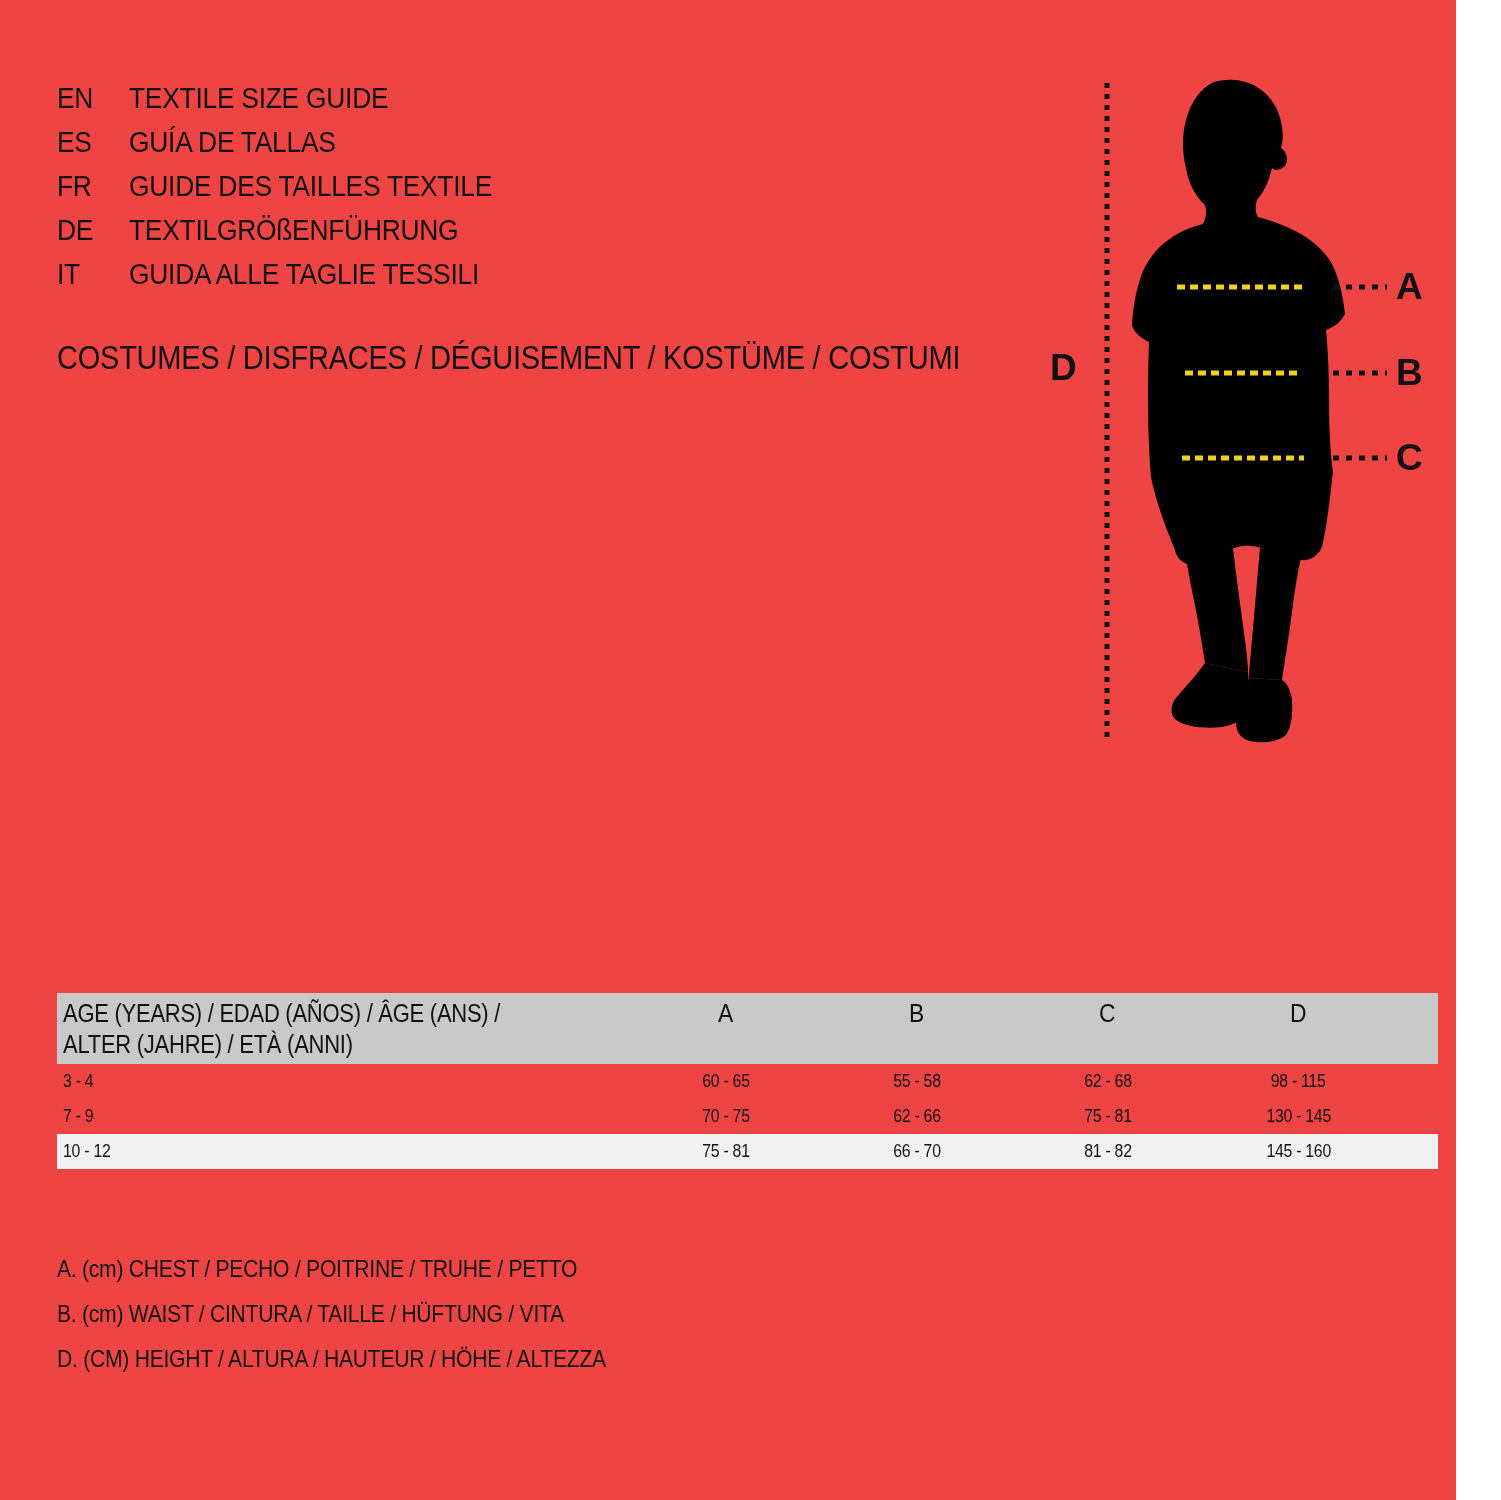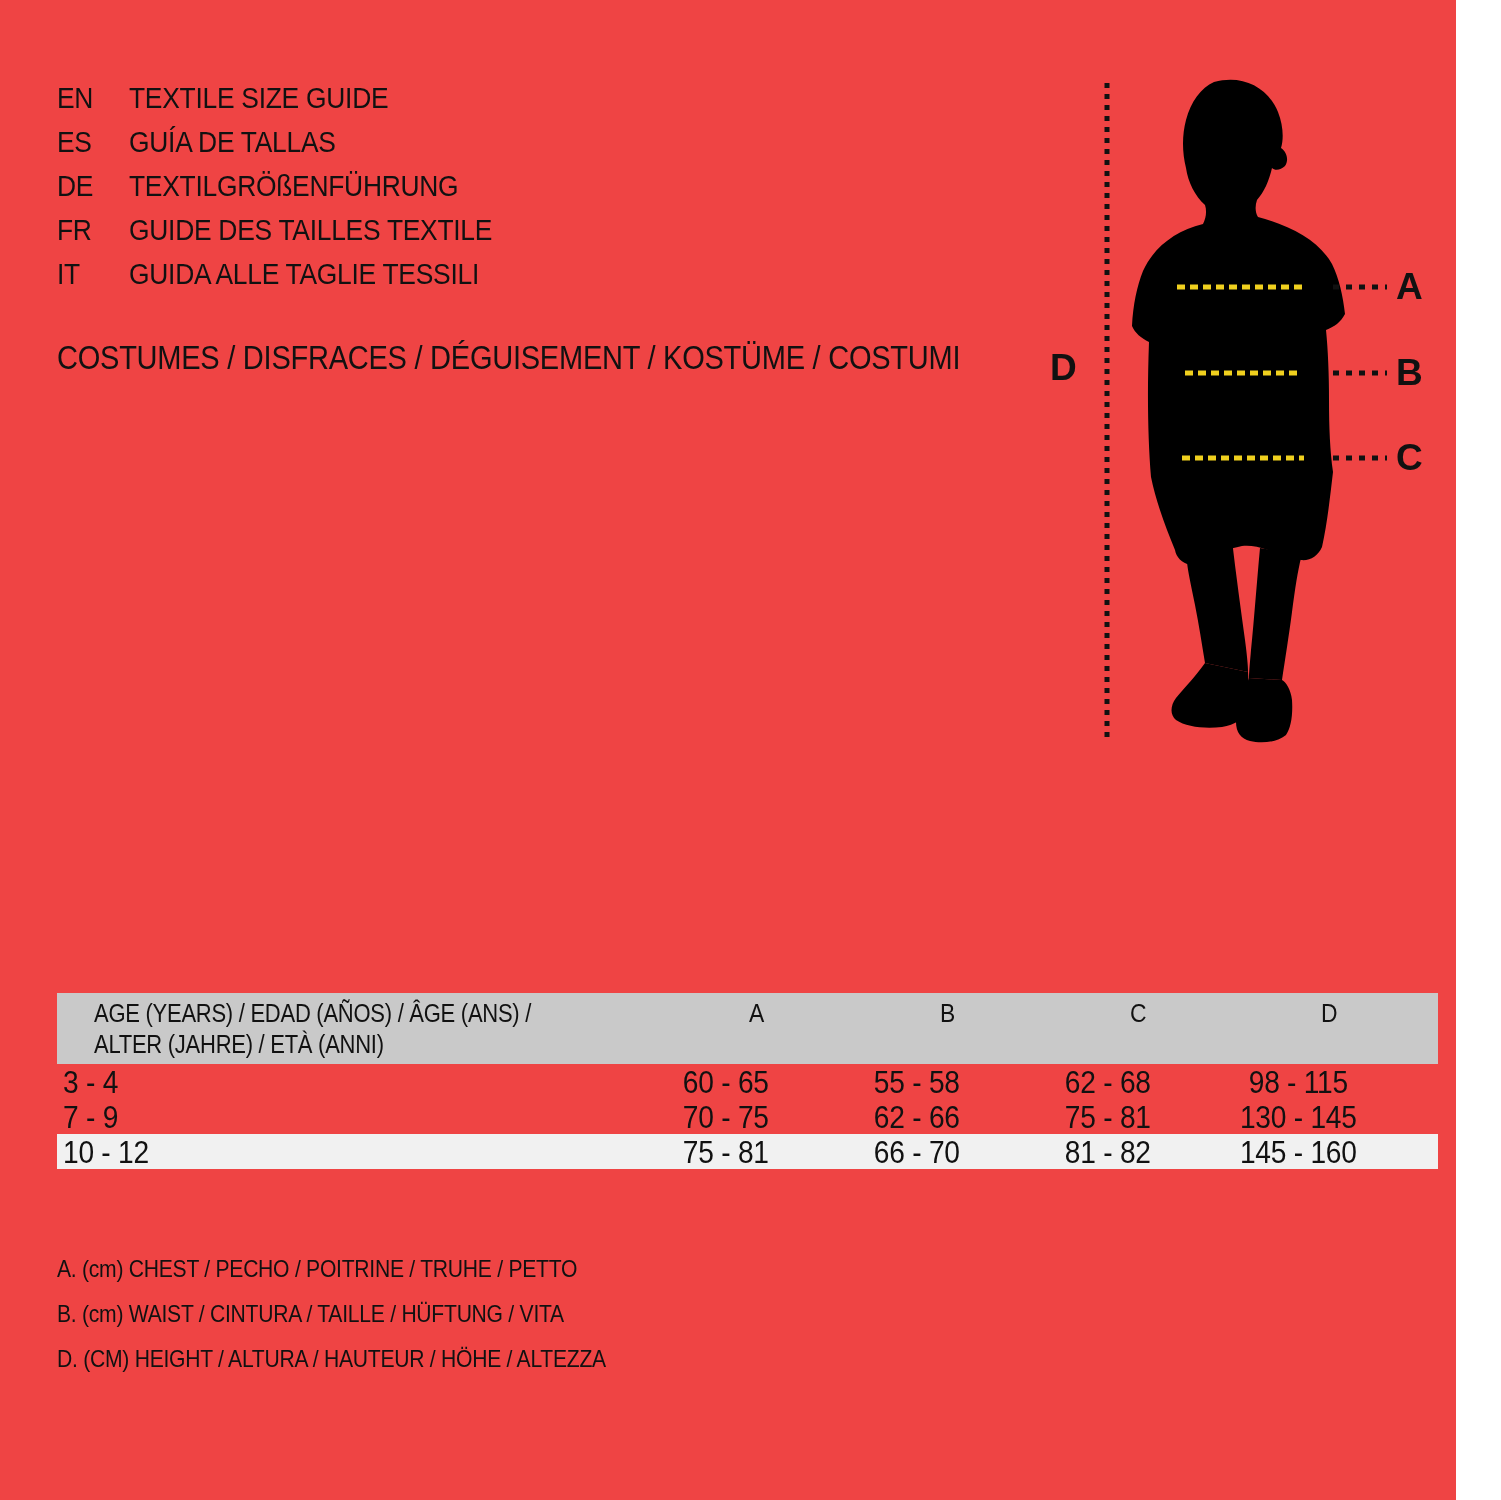--- a/index.html
+++ b/index.html
@@ -23,24 +23,24 @@
   .figure svg{position:absolute;left:0;top:0;}
   .m-label{position:absolute;font-size:37px;font-weight:700;line-height:38px;}
   .m-label.a{left:356px;top:213px;}
   .m-label.b{left:356px;top:299px;}
   .m-label.c{left:356px;top:384px;}
   .m-label.d{left:10px;top:294px;}
 
   
   .tbl-title{position:absolute;left:57px;top:944px;margin:0;font-size:27px;font-weight:400;line-height:32px;}
   .tbl{position:absolute;left:57px;top:993px;width:1381px;}
-  .tbl-head{display:grid;grid-template-columns:573px 191px 191px 191px 191px 44px;background:#c9c9c9;height:71px;padding-left:31px;}
+  .tbl-head{display:grid;grid-template-columns:573px 191px 191px 191px 191px 44px;background:#c9c9c9;height:71px;}
   .age-head{padding:5px 0 0 6px;font-size:25px;line-height:31px;}
   .col-head{text-align:center;padding-top:5px;font-size:26px;line-height:31px;}
-  .tbl-row{display:grid;grid-template-columns:573px 191px 191px 191px 191px 44px;height:35px;align-items:center;font-size:32px;}
+  .tbl-row{display:grid;grid-template-columns:573px 191px 191px 191px 191px 44px;height:35px;align-items:center;font-size:18px;}
   .tbl-row.alt{background:#f1f1f1;}
   .cell-age{padding-left:6px;}
   .cell-v{text-align:center;}
 
   
   .legend{position:absolute;left:57px;top:1246px;}
   .legend-line{height:45px;line-height:45px;font-size:24px;}
 </style>
 </head>
 <body>
@@ -48,24 +48,24 @@
 <div class="canvas">
 
   <section class="lang-block">
     <div class="lang-row">
       <span class="lang-code tL">EN</span><span class="tL">TEXTILE SIZE GUIDE</span>
     </div>
     <div class="lang-row">
       <span class="lang-code tL">ES</span><span class="tL">GUÍA DE TALLAS</span>
     </div>
     <div class="lang-row">
-      <span class="lang-code tL">DE</span><span class="tL">TEXTILGRÖßENFÜHRUNG</span>
+      <span class="lang-code tL">FR</span><span class="tL">GUIDE DES TAILLES TEXTILE</span>
     </div>
     <div class="lang-row">
-      <span class="lang-code tL">FR</span><span class="tL">GUIDE DES TAILLES TEXTILE</span>
+      <span class="lang-code tL">DE</span><span class="tL">TEXTILGRÖßENFÜHRUNG</span>
     </div>
     <div class="lang-row">
       <span class="lang-code tL">IT</span><span class="tL">GUIDA ALLE TAGLIE TESSILI</span>
     </div>
   </section>
 
   <div class="costumes">
     <span class="tL">COSTUMES / DISFRACES / DÉGUISEMENT / KOSTÜME / COSTUMI</span>
   </div>
 

